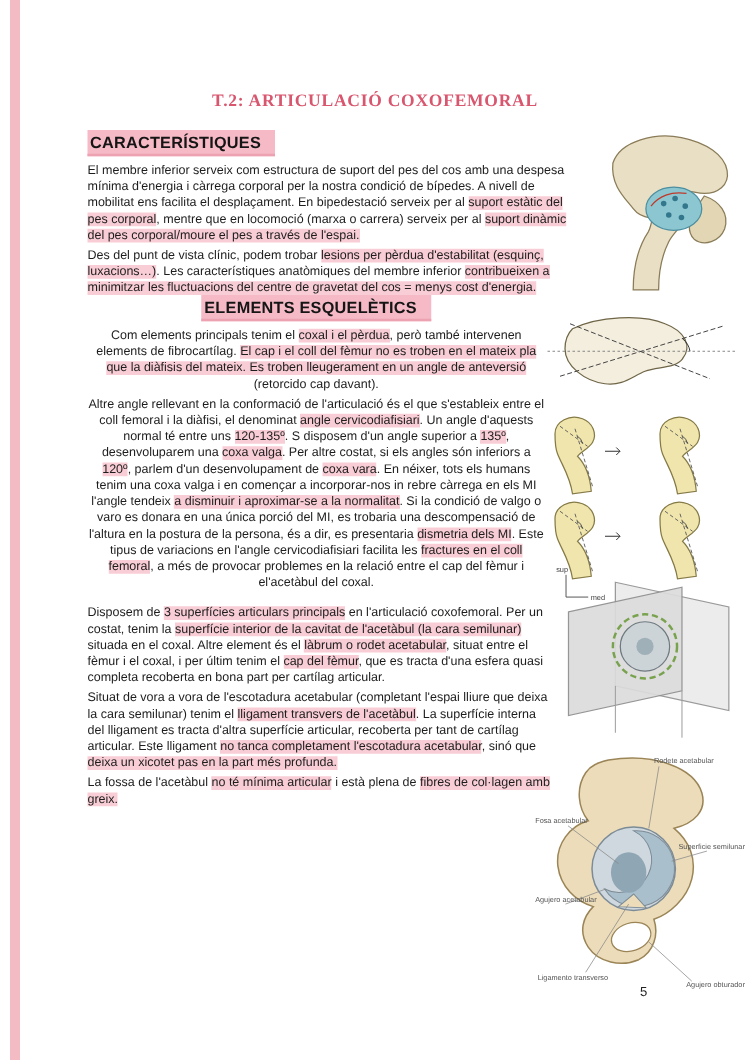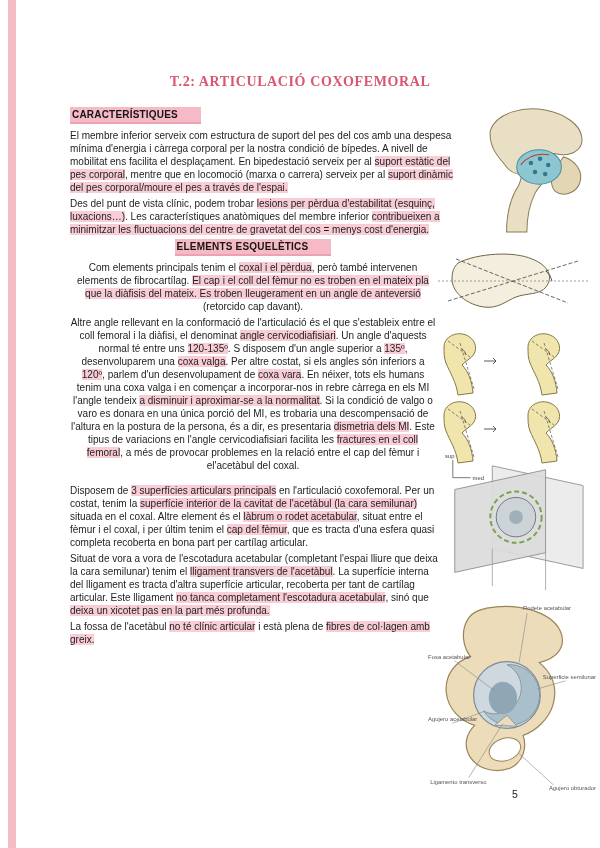--- a/index.html
+++ b/index.html
@@ -15,23 +15,23 @@
   }
   .doc-title {
     position:absolute; top:74px; left:0; width:100%;
     text-align:center; font-family:"Liberation Serif", serif;
     font-weight:bold; font-size:14px; letter-spacing:0.6px;
     color:#d8566e;
   }
   .sec { position:absolute; }
   .sec h2 {
     display:inline-block; margin:0 0 5px 0;
-    font-size:10px; font-weight:bold; color:#151515;
+    font-size:13px; font-weight:bold; color:#151515;
     background:#f5bac6; border-bottom:2px solid #eda2b2;
-    padding:2px 23px 2px 2px; letter-spacing:0.2px;
+    padding:2px 11px 2px 2px; letter-spacing:0.2px;
   }
   .sec p { margin:0 0 3px 0; font-size:10px; line-height:13px; color:#1d1d1d; }
   .hl { background:#f9cdd6; }
   .pagenum { position:absolute; left:512px; top:788px; font-size:10.5px; color:#222; }
   .fig { position:absolute; }
   .fig svg { display:block; width:100%; height:100%; }
   .fig text { font-family:"Liberation Sans", sans-serif; font-size:5.8px; fill:#555; }
   .fig text.axis { font-size:6px; fill:#444; }
 </style>
 </head>
@@ -51,21 +51,21 @@
 
   <div class="sec" id="sec-2" style="left:70px; top:236px; width:366px;text-align:center;">
     <h2>ELEMENTS ESQUELÈTICS</h2>
     <p><span>Com elements principals tenim el </span><span class="hl">coxal i el pèrdua</span><span>, però també intervenen elements de fibrocartílag. </span><span class="hl">El cap i el coll del fèmur no es troben en el mateix pla que la diàfisis del mateix. Es troben lleugerament en un angle de anteversió</span><span> (retorcido cap davant).</span></p>
     <p><span>Altre angle rellevant en la conformació de l'articulació és el que s'estableix entre el coll femoral i la diàfisi, el denominat </span><span class="hl">angle cervicodiafisiari</span><span>. Un angle d'aquests normal té entre uns </span><span class="hl">120-135º</span><span>. S disposem d'un angle superior a </span><span class="hl">135º</span><span>, desenvoluparem una </span><span class="hl">coxa valga</span><span>. Per altre costat, si els angles són inferiors a </span><span class="hl">120º</span><span>, parlem d'un desenvolupament de </span><span class="hl">coxa vara</span><span>. En néixer, tots els humans tenim una coxa valga i en començar a incorporar-nos in rebre càrrega en els MI l'angle tendeix </span><span class="hl">a disminuir i aproximar-se a la normalitat</span><span>. Si la condició de valgo o varo es donara en una única porció del MI, es trobaria una descompensació de l'altura en la postura de la persona, és a dir, es presentaria </span><span class="hl">dismetria dels MI</span><span>. Este tipus de variacions en l'angle cervicodiafisiari facilita les </span><span class="hl">fractures en el coll femoral</span><span>, a més de provocar problemes en la relació entre el cap del fèmur i el'acetàbul del coxal.</span></p>
   </div>
 
   <div class="sec" id="sec-3" style="left:70px; top:484px; width:372px;">
     <p><span>Disposem de </span><span class="hl">3 superfícies articulars principals</span><span> en l'articulació coxofemoral. Per un costat, tenim la </span><span class="hl">superfície interior de la cavitat de l'acetàbul (la cara semilunar)</span><span> situada en el coxal. Altre element és el </span><span class="hl">làbrum o rodet acetabular</span><span>, situat entre el fèmur i el coxal, i per últim tenim el </span><span class="hl">cap del fèmur</span><span>, que es tracta d'una esfera quasi completa recoberta en bona part per cartílag articular.</span></p>
     <p><span>Situat de vora a vora de l'escotadura acetabular (completant l'espai lliure que deixa la cara semilunar) tenim el </span><span class="hl">lligament transvers de l'acetàbul</span><span>. La superfície interna del lligament es tracta d'altra superfície articular, recoberta per tant de cartílag articular. Este lligament </span><span class="hl">no tanca completament l'escotadura acetabular</span><span>, sinó que </span><span class="hl">deixa un xicotet pas en la part més profunda.</span></p>
-    <p><span>La fossa de l'acetàbul </span><span class="hl">no té clínic articular</span><span> i està plena de </span><span class="hl">fibres de col·lagen amb greix.</span></p>
+    <p><span>La fossa de l'acetàbul </span><span class="hl">no té mínima articular</span><span> i està plena de </span><span class="hl">fibres de col·lagen amb greix.</span></p>
   </div>
 
   <div class="fig" style="left:476px; top:104px; width:118px; height:132px;">
     <svg viewBox="0 0 116 130">
       <path d="M14,26 C20,8 48,2 68,6 C88,10 102,20 104,32 C106,44 96,50 86,50 C78,50 72,46 66,50 C60,54 62,62 58,66 C50,72 36,70 30,62 C24,54 12,44 14,26 Z" fill="#e9dfc4" stroke="#8a7c58" stroke-width="1"></path>
       <path d="M86,52 C98,56 106,66 102,78 C98,88 86,92 78,86 C72,80 74,70 78,64 Z" fill="#e2d6b4" stroke="#8a7c58" stroke-width="1"></path>
       <path d="M30,126 C30,108 34,92 42,80 C46,72 44,64 50,60 C58,56 66,60 68,68 C70,76 62,80 58,88 C52,100 50,112 50,126 Z" fill="#e9dfc4" stroke="#8a7c58" stroke-width="1"></path>
       <ellipse cx="62" cy="62" rx="22" ry="17" fill="#8cc7d1" stroke="#4d8fa0" stroke-width="1"></ellipse>
       <circle cx="54" cy="58" r="2.2" fill="#33778c"></circle>
       <circle cx="63" cy="54" r="2.2" fill="#33778c"></circle>

